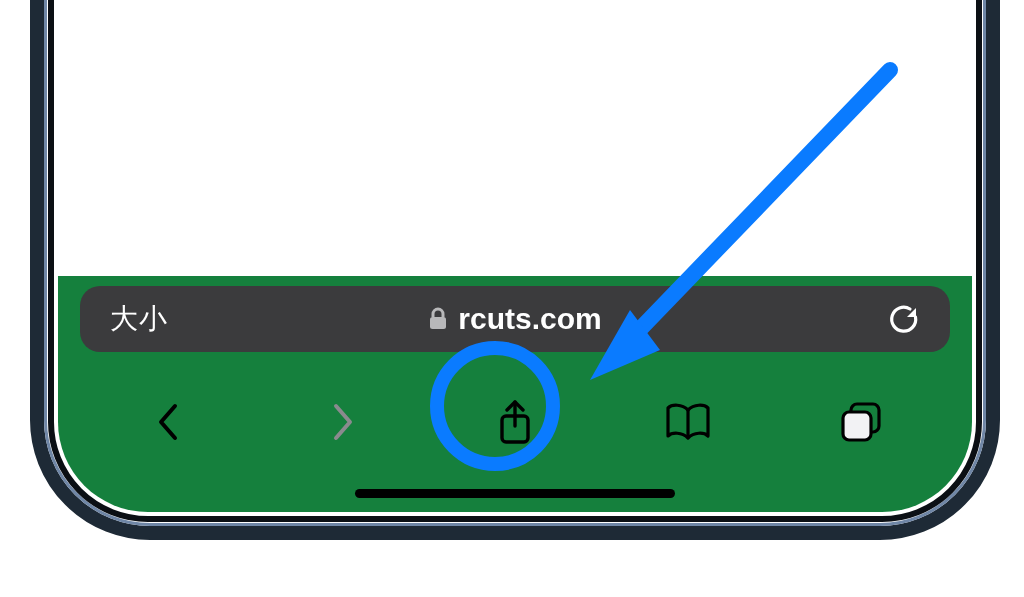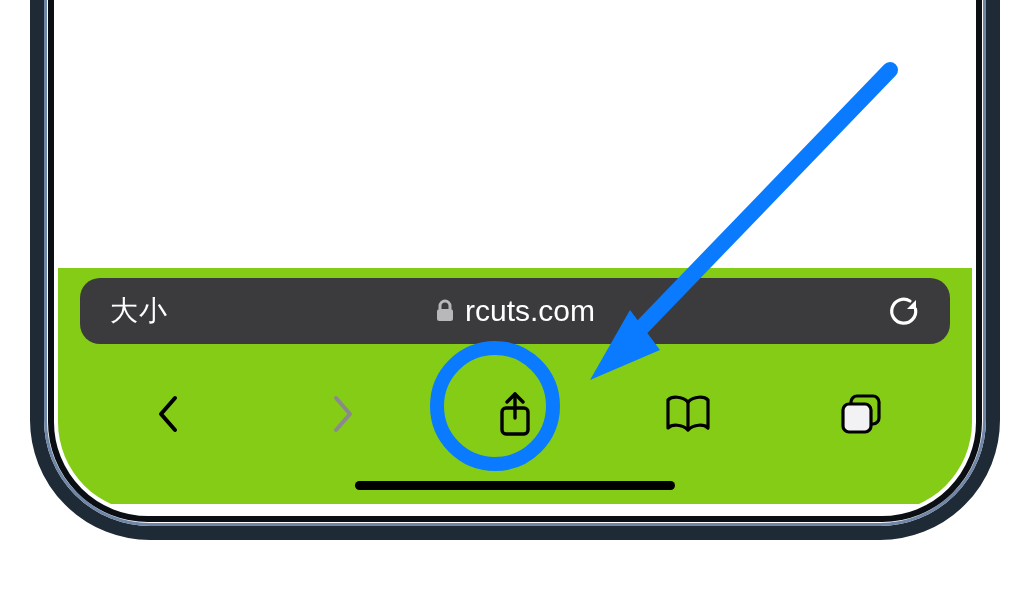--- a/index.html
+++ b/index.html
@@ -48,23 +48,23 @@
     border-radius: 90px;
     background: #ffffff;
     overflow: hidden;
   }
 
   
   .safari-bottom {
     position: absolute;
     left: 0;
     right: 0;
-    bottom: 8px;
+    bottom: 0;
     height: 236px;
-    background: #84cc16;
+    background: #15803d;
   }
 
   
   .address-bar {
     position: absolute;
     left: 22px;
     right: 22px;
     top: 10px;
     height: 66px;
     background: #3b3b3d;
@@ -78,21 +78,21 @@
     left: 30px;
     font-size: 28px;
     font-weight: 500;
     letter-spacing: 1px;
   }
   .addr-center {
     margin: 0 auto;
     display: flex;
     align-items: center;
     font-size: 30px;
-    font-weight: 400;
+    font-weight: 700;
     color: #ffffff;
   }
   .addr-center .lock {
     margin-right: 10px;
     display: inline-flex;
     color: #b8b8ba;
   }
   .addr-right {
     position: absolute;
     right: 30px;

